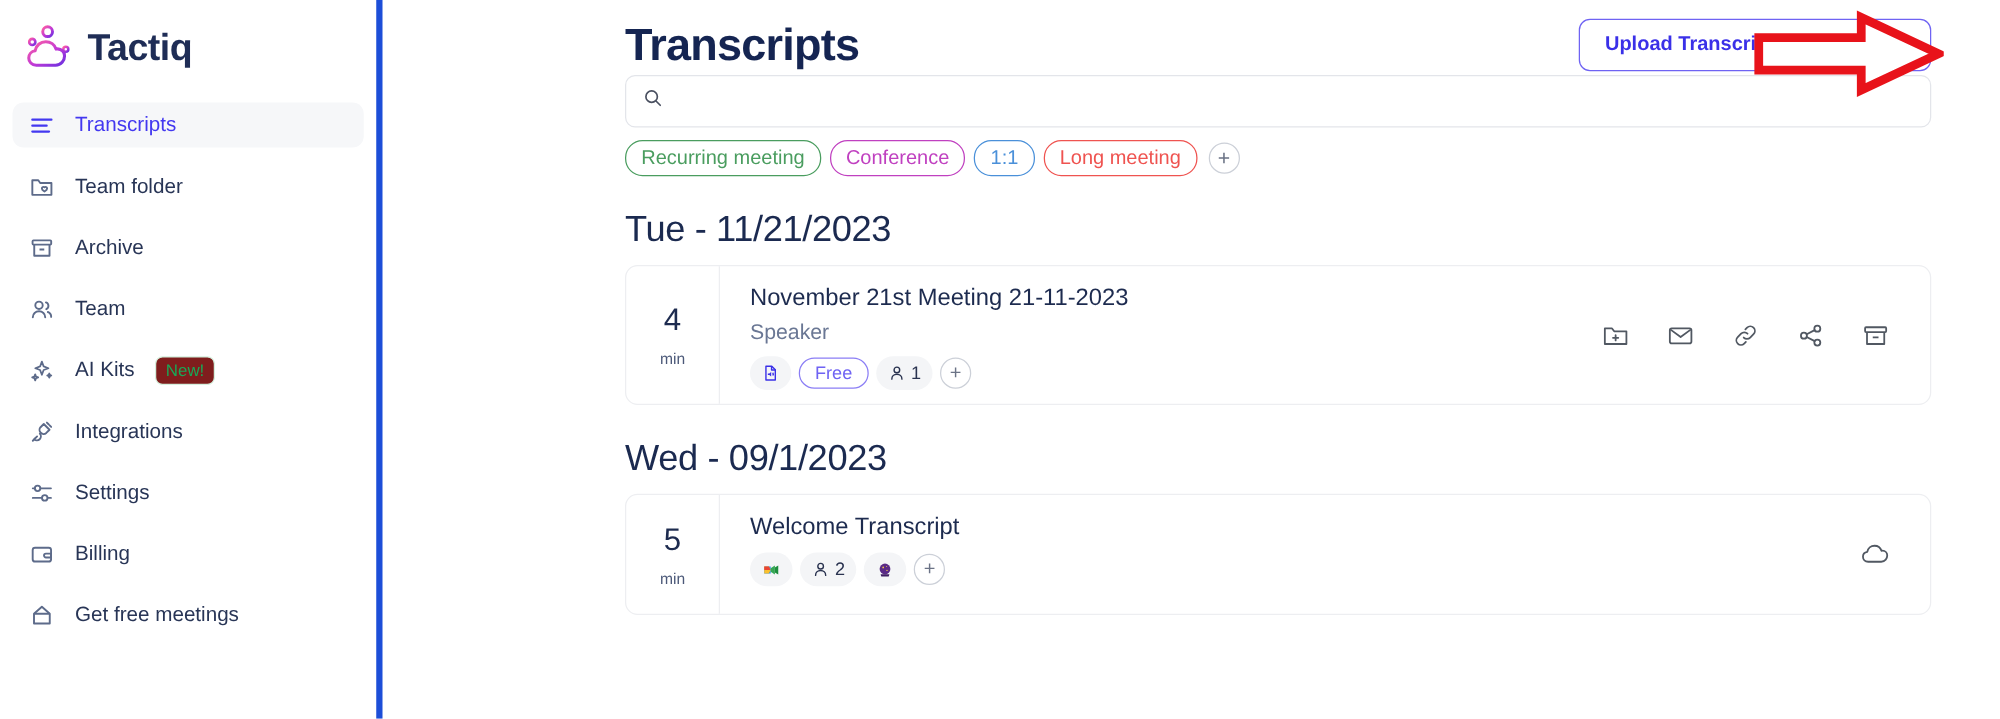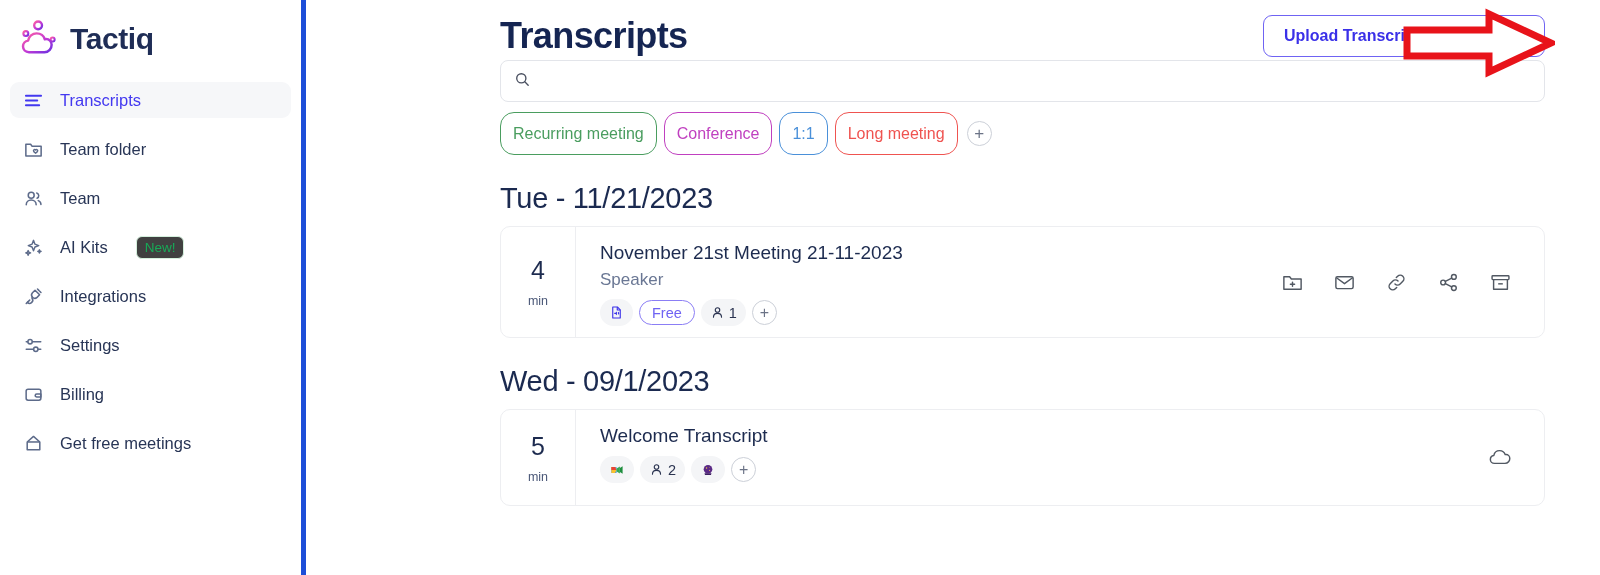--- a/index.html
+++ b/index.html
@@ -37,22 +37,22 @@
   }
   .nav-item .nav-icon {
     width: 22px; height: 22px; flex: 0 0 22px;
     display: flex; align-items: center; justify-content: center;
     color: #5d6b8a;
   }
   .nav-item.active { background: #f6f7f9; color: #4338f0; }
   .nav-item.active .nav-icon { color: #4338f0; }
   .nav-label { white-space: nowrap; }
   .badge-new {
-    margin-left: 12px; font-size: 13.5px; color: #18a957;
-    background: #404040; border: 1px solid #d4f0dd;
+    font-size: 13.5px; color: #18a957;
+    background: #7f1d1d; border: 1px solid #d4f0dd;
     border-radius: 6px; padding: 2px 8px; line-height: 17px;
   }
 
   
   .main {
     flex: 1; position: relative;
     padding: 0 55px 0 194px;
   }
   .head-row {
     display: flex; align-items: center; justify-content: space-between;
@@ -78,21 +78,21 @@
     background: #fff;
   }
   .search-box input {
     border: 0; outline: none; flex: 1; margin-left: 9px;
     font-size: 15px; color: #2b3350;
     font-family: "Liberation Sans", sans-serif; background: transparent;
   }
 
   .tags { display: flex; align-items: center; gap: 7px; margin-top: 10px; }
   .tag {
-    border-radius: 14px; padding: 10px 12px;
+    border-radius: 14px; padding: 3px 12px;
     font-size: 16px; line-height: 21px; background: #fff;
     cursor: pointer; white-space: nowrap; text-align: center;
   }
   .tag-add {
     width: 25px; height: 25px; border-radius: 50%;
     border: 1px solid #ccd0d8; color: #6b7386;
     display: flex; align-items: center; justify-content: center;
     font-size: 17px; cursor: pointer; margin-left: 2px;
   }
 
@@ -185,20 +185,30 @@
       <div class="nav-item">
         <span class="nav-icon">
           <svg viewBox="0 0 22 22" width="21" height="21" fill="none" stroke="currentColor" stroke-width="1.6" stroke-linejoin="round">
             <path d="M3 5.5h5l1.6 2.2H19v10H3z"></path>
             <path d="M13.2 11.4a1.3 1.3 0 0 0-2.2.9c0 1.2 2.2 2.6 2.2 2.6s2.2-1.4 2.2-2.6a1.3 1.3 0 0 0-2.2-.9z"></path>
           </svg>
         </span>
         <span class="nav-label">Team folder</span>
       </div>
 
+      <div class="nav-item">
+        <span class="nav-icon">
+          <svg viewBox="0 0 22 22" width="21" height="21" fill="none" stroke="currentColor" stroke-width="1.6" stroke-linejoin="round">
+            <rect x="3.2" y="4.5" width="15.6" height="3.6" rx="0.7"></rect>
+            <path d="M4.6 8.1v9.3h12.8V8.1"></path>
+            <path d="M9 12.2h4"></path>
+          </svg>
+        </span>
+        <span class="nav-label">Archive</span>
+      </div>
 
       <div class="nav-item">
         <span class="nav-icon">
           <svg viewBox="0 0 22 22" width="21" height="21" fill="none" stroke="currentColor" stroke-width="1.6" stroke-linecap="round">
             <circle cx="8.6" cy="7.6" r="3.1"></circle>
             <path d="M3.4 17.6c0-2.9 2.3-5 5.2-5s5.2 2.1 5.2 5"></path>
             <path d="M14.4 5.2a3 3 0 0 1 .3 5.6"></path>
             <path d="M16 13.2c1.7.6 2.8 2.2 2.8 4.1"></path>
           </svg>
         </span>

